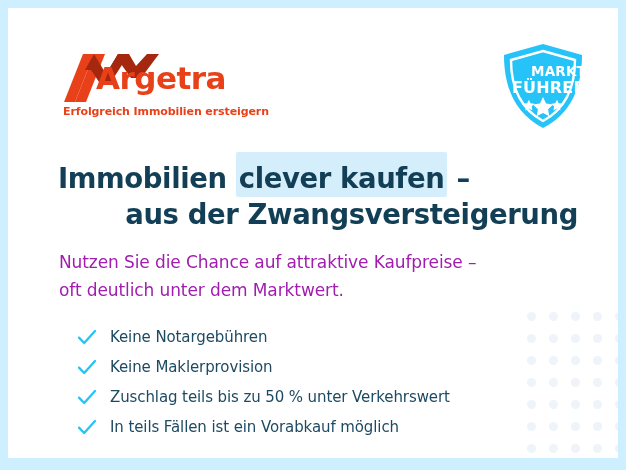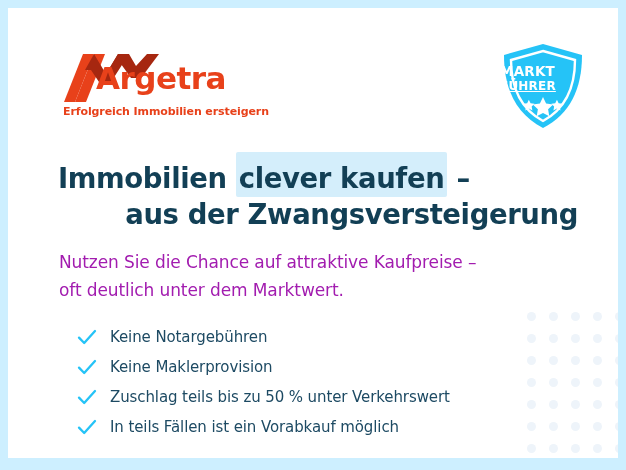--- a/index.html
+++ b/index.html
@@ -94,28 +94,28 @@
     position: absolute;
     left: 492px;
     top: 34px;
     width: 86px;
     height: 88px;
   }
   .badge-txt {
     position: absolute;
     left: 0;
     right: 0;
-    text-align: left;
+    text-align: right;
     color: #ffffff;
     font-family: "DejaVu Sans", sans-serif;
     font-weight: bold;
     line-height: 1;
   }
   .badge-txt.l1 { top: 23px; font-size: 13.5px; letter-spacing: 0.2px; }
-  .badge-txt.l2 { top: 38px; font-size: 12px;   letter-spacing: 0.2px; text-decoration: underline; }
+  .badge-txt.l2 { top: 38px; font-size: 16px;   letter-spacing: 0.2px; }
 
   
   .headline {
     position: absolute;
     left: 50px;
     top: 134px;
     width: 520px;
     font-family: "DejaVu Sans", sans-serif;
     font-weight: bold;
     font-size: 27.5px;

